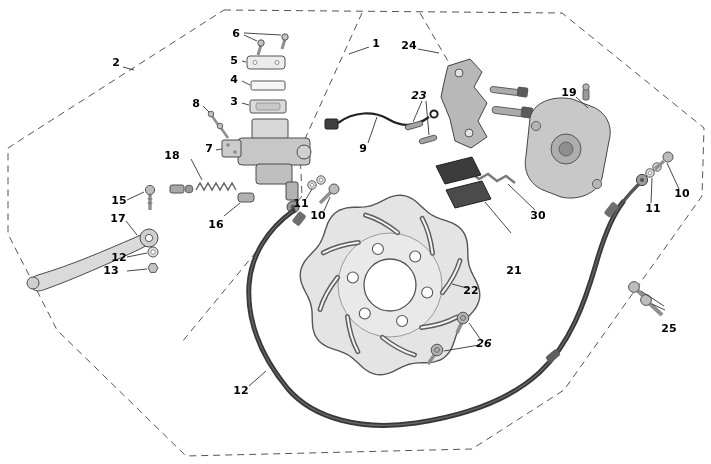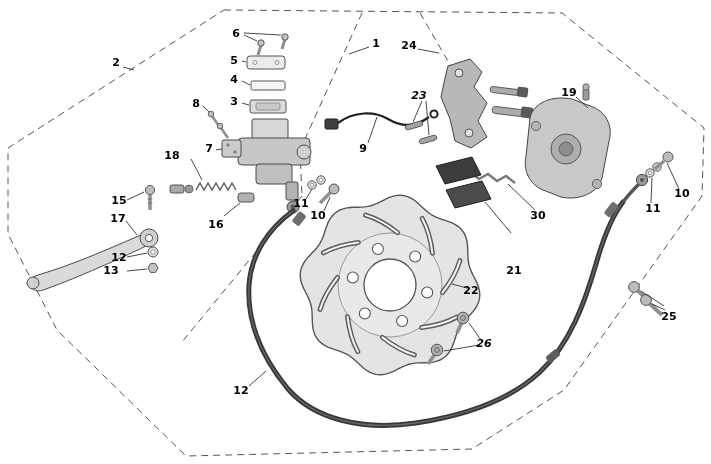--- a/index.html
+++ b/index.html
@@ -256,18 +256,18 @@
       <div class="callout" style="left: 119px; top: 200px; color: rgb(0, 0, 0); text-align: right;">15</div>
       <div class="callout" style="left: 216px; top: 218px; color: rgb(0, 0, 0); margin-top: 6px;">16</div>
       <div class="callout" style="left: 118px; top: 218px; color: rgb(0, 0, 0);">17</div>
       <div class="callout" style="left: 172px; top: 155px; color: rgb(0, 0, 0);">18</div>
       <div class="callout" style="left: 569px; top: 92px; color: rgb(0, 0, 0);">19</div>
       <div class="callout" style="left: 538px; top: 215px; color: rgb(0, 0, 0);">30</div>
       <div class="callout" style="left: 514px; top: 238px; color: rgb(0, 0, 0); margin-top: 32px;">21</div>
       <div class="callout" style="left: 471px; top: 290px; color: rgb(0, 0, 0);">22</div>
       <div class="callout" style="left: 419px; top: 95px; color: rgb(0, 0, 0); font-style: italic;">23</div>
       <div class="callout" style="left: 409px; top: 45px; color: rgb(0, 0, 0);">24</div>
-      <div class="callout" style="left: 669px; top: 316px; color: rgb(0, 0, 0);">25</div>
+      <div class="callout" style="left: 669px; top: 328px; color: rgb(0, 0, 0);">25</div>
       <div class="callout" style="left: 484px; top: 343px; color: rgb(0, 0, 0); font-style: italic;">26</div>
       <div class="callout" style="left: 682px; top: 193px; color: rgb(0, 0, 0);">10</div>
       <div class="callout" style="left: 653px; top: 208px; color: rgb(0, 0, 0);">11</div>
     </div>
 </div>
 
 </body></html>

